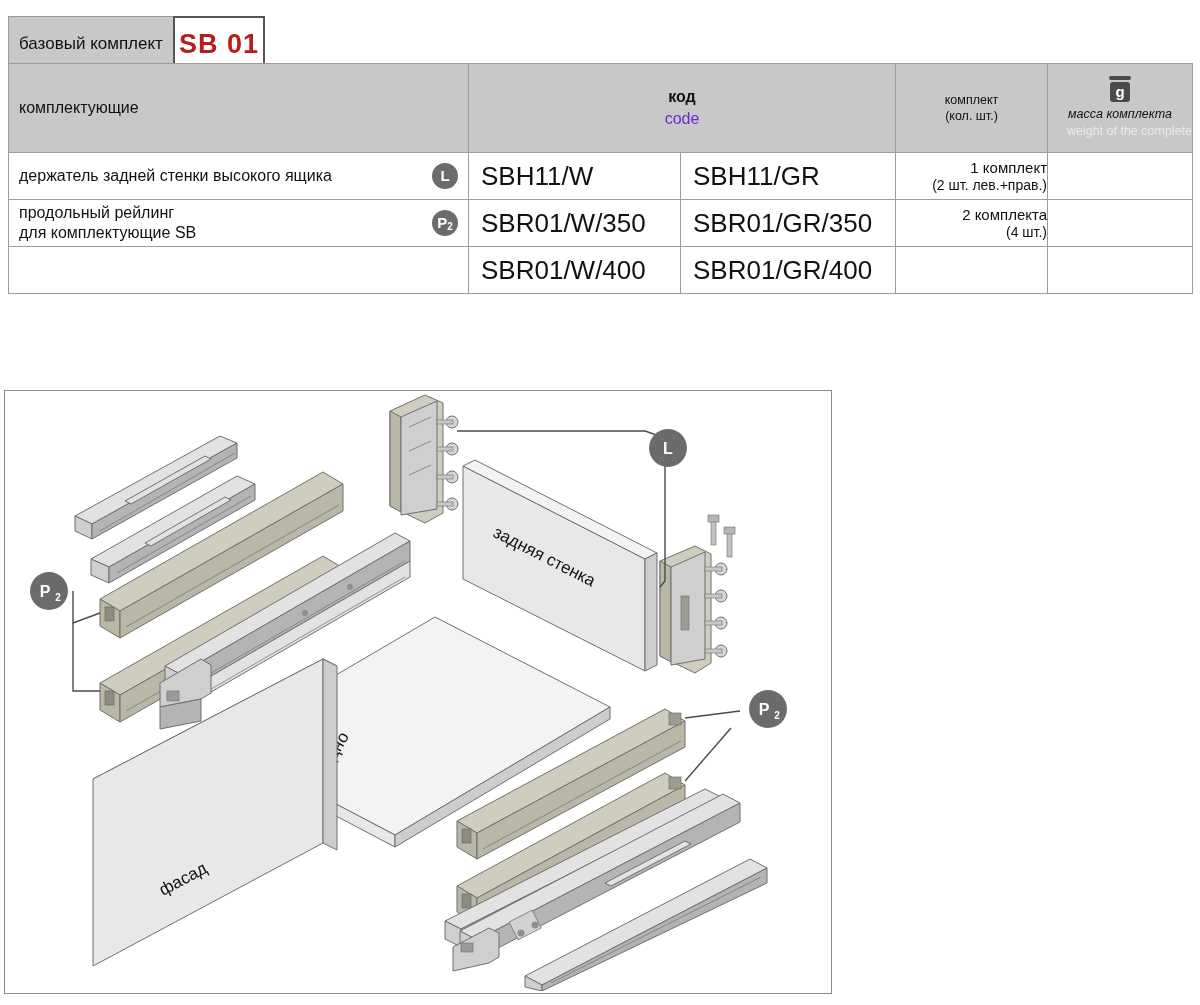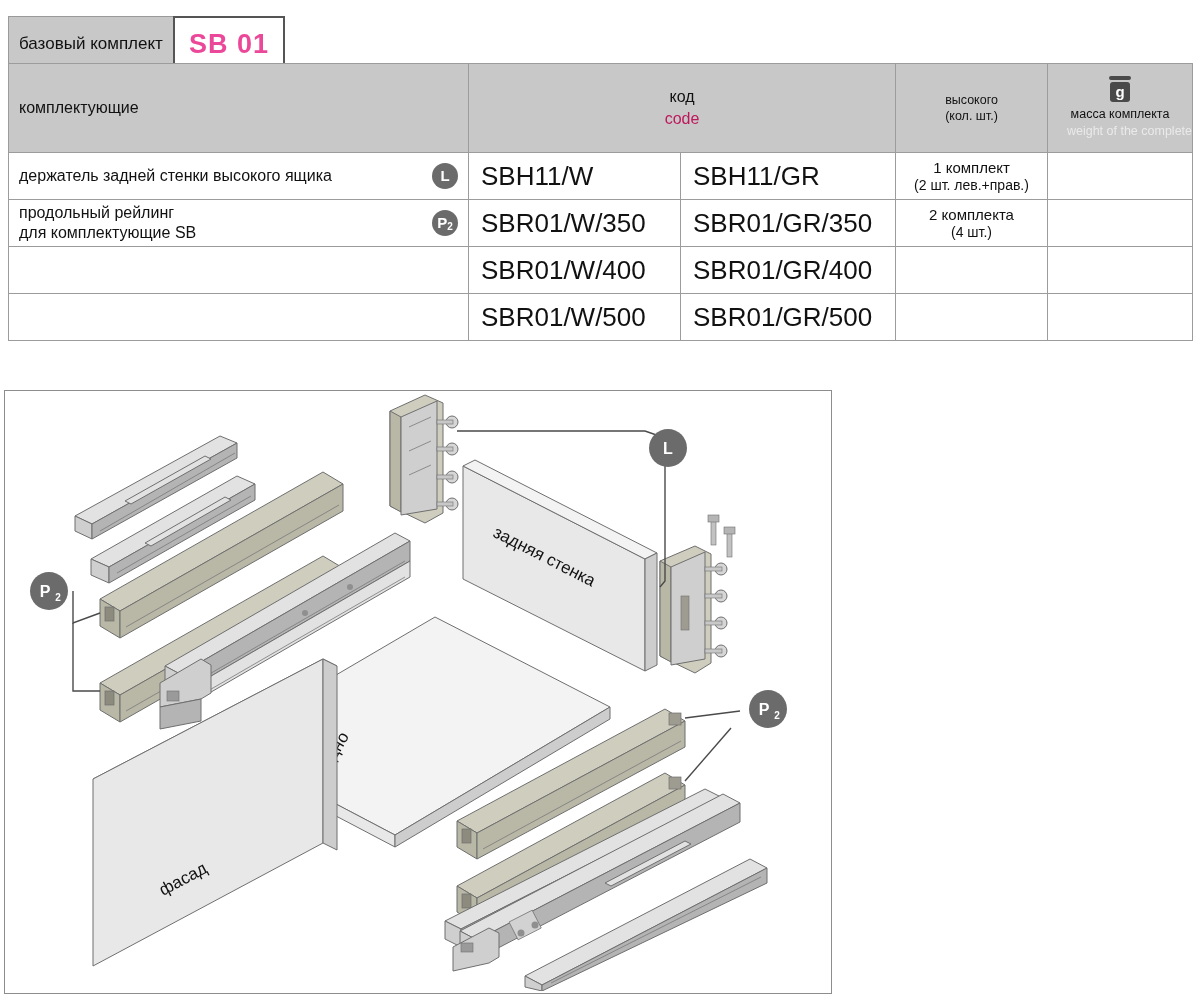--- a/index.html
+++ b/index.html
@@ -33,25 +33,25 @@
     align-items: center;
     padding: 0 10px;
     font-size: 17px;
     color: #111;
   }
   .header-code {
     background: #ffffff;
     border: 2px solid #555;
     display: flex;
     align-items: center;
-    padding: 0 14px;
+    padding: 0 4px;
     font-size: 27px;
     font-weight: bold;
     letter-spacing: 1px;
-    color: #ec4899;
+    color: #b91c1c;
   }
 
   
   .table {
     position: absolute;
     left: 8px;
     top: 63px;
     width: 1184px;
     border-collapse: collapse;
     table-layout: fixed;
@@ -75,34 +75,34 @@
 
   .th-name {
     text-align: left;
     padding-left: 10px !important;
     font-size: 16px;
   }
   .th-code {
     text-align: center;
     line-height: 1.35;
   }
-  .th-code .ru { font-size: 16px; color: #111; }
-  .th-code .en { font-size: 16px; color: #be185d; }
+  .th-code .ru { font-size: 16px; color: #111; font-weight: bold; }
+  .th-code .en { font-size: 16px; color: #6d28d9; }
   .th-kit {
     text-align: center;
     font-size: 12.5px;
     line-height: 1.3;
     color: #111;
   }
   .th-weight {
     text-align: center;
     font-size: 12.5px;
     line-height: 1.35;
   }
-  .th-weight .ru { color: #111; }
+  .th-weight .ru { color: #111; font-style: italic; }
   .th-weight .en { color: #eaeaea; text-align: right; }
   .g-badge {
     display: inline-block;
     width: 20px;
     height: 20px;
     background: #4a4a4a;
     color: #fff;
     border-radius: 3px;
     font-size: 15px;
     font-weight: bold;
@@ -129,21 +129,21 @@
     color: #111;
   }
   .cell-code {
     text-align: left;
     padding-left: 12px !important;
     font-size: 26px;
     color: #111;
     white-space: nowrap;
   }
   .cell-kit {
-    text-align: center;
+    text-align: right;
     font-size: 15px;
     line-height: 1.2;
     color: #111;
   }
   .cell-kit .sub { font-size: 14px; }
   .cell-empty { }
 
   .marker {
     position: absolute;
     right: 10px;
@@ -233,21 +233,21 @@
       <col class="col-weight">
   </colgroup>
   <thead>
     <tr class="th-row">
       <th class="th-name">комплектующие</th>
       <th class="th-code" colspan="2">
         <div class="ru">код</div>
         <div class="en">code</div>
       </th>
       <th class="th-kit">
-        <div>высокого</div>
+        <div>комплект</div>
         <div>(кол. шт.)</div>
       </th>
       <th class="th-weight">
         <div class="g-badge-wrap">
           <span class="g-cap"></span>
           <span class="g-badge">g</span>
         </div>
         <div class="ru">масса комплекта</div>
         <div class="en">weight of the complete</div>
       </th>
@@ -291,27 +291,20 @@
 
     <tr class="body-row">
       <td class="cell-name"></td>
       <td class="cell-code">SBR01/W/400</td>
       <td class="cell-code">SBR01/GR/400</td>
       <td class="cell-kit"></td>
       <td class="cell-empty"></td>
     </tr>
 
 
-    <tr class="body-row">
-      <td class="cell-name"></td>
-      <td class="cell-code">SBR01/W/500</td>
-      <td class="cell-code">SBR01/GR/500</td>
-      <td class="cell-kit"></td>
-      <td class="cell-empty"></td>
-    </tr>
   </tbody>
 </table>
 
 <div class="diagram">
   <svg width="824" height="600" viewBox="0 0 824 600" xmlns="http://www.w3.org/2000/svg">
 
     <g>
       <polygon class="part-metal-light" points="70,125 215,45 232,52 87,133"></polygon>
       <polygon class="part-metal" points="70,125 87,133 87,148 70,140"></polygon>
       <polygon class="part-metal-dark" points="87,133 232,52 232,67 87,148"></polygon>

